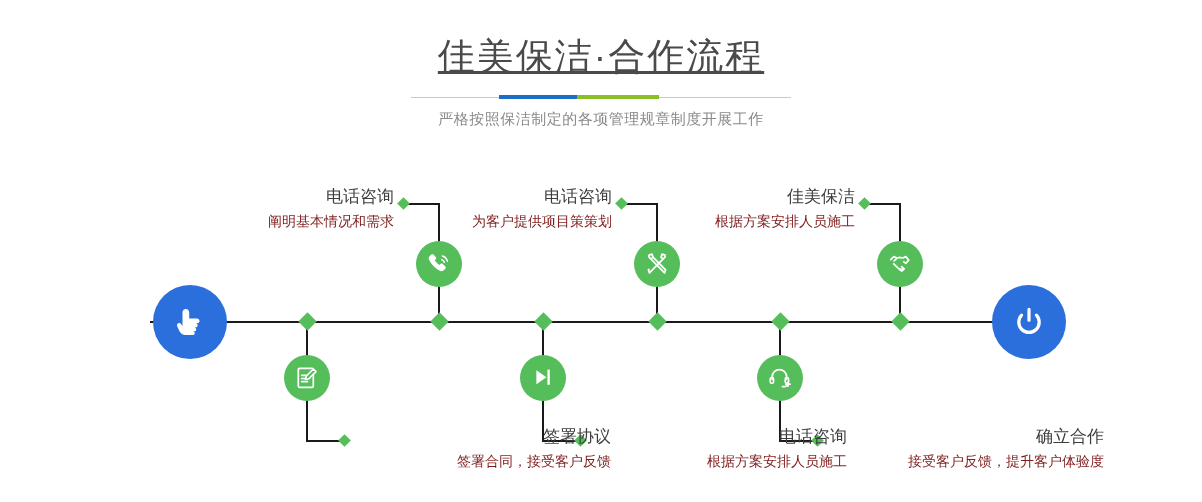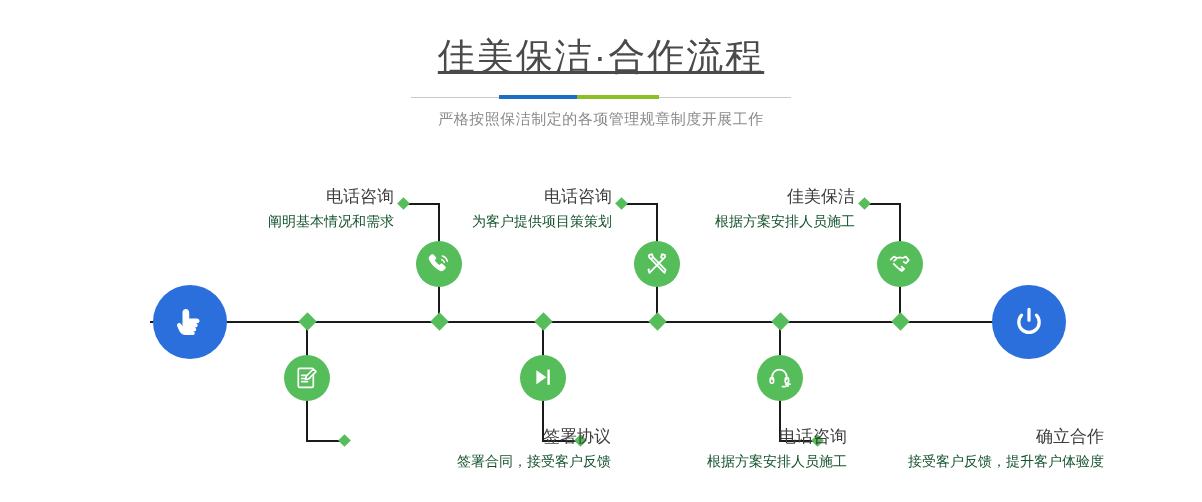--- a/index.html
+++ b/index.html
@@ -147,21 +147,21 @@
   }
   .label .lb-title {
     font-size: 17px;
     line-height: 22px;
     color: #3d3d3d;
     white-space: nowrap;
   }
   .label .lb-desc {
     font-size: 14px;
     line-height: 22px;
-    color: #14532d;
+    color: #7f1d1d;
     white-space: nowrap;
     margin-top: 2px;
   }
   .label.top { text-align: right; }
   .label.bottom { text-align: right; }
 
   svg.ico { display: block; }
 </style>
 </head>
 <body>

